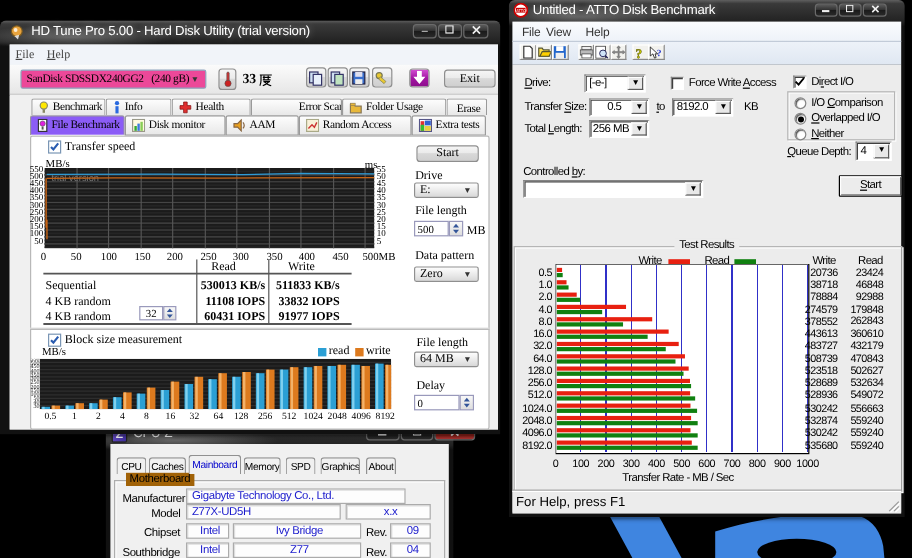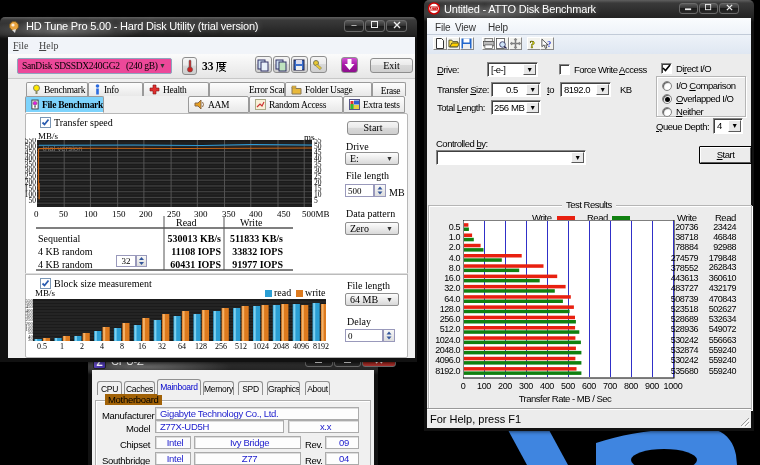--- a/index.html
+++ b/index.html
@@ -63,21 +63,21 @@
       <div class="abs cztab" style="left:65px;width:44px;color:#0000cc;top:-2px;height:16px;z-index:2;">Mainboard</div>
       <div class="abs cztab" style="left:111px;width:31px;">Memory</div>
       <div class="abs cztab" style="left:146px;width:25px;">SPD</div>
       <div class="abs cztab" style="left:175px;width:33px;">Graphics</div>
       <div class="abs cztab" style="left:213px;width:25px;">About</div>
     </div>
 
     <div class="abs etched" style="left:3px;top:30px;width:276px;height:68px;border-bottom:none;box-shadow:inset 1px 1px 0 #fff;"></div>
     <div class="abs" style="left:13px;top:24px;background:#a16207;padding:0 3px;">Motherboard</div>
     <div class="abs" style="left:10px;top:40px;">Manufacturer</div>
-    <div class="abs czfield" style="left:63px;top:37px;width:204px;">Gigabyte Technology Co., Ltd.</div>
+    <div class="abs czfield" style="left:63px;top:37px;width:183px;">Gigabyte Technology Co., Ltd.</div>
     <div class="abs" style="left:34px;top:53px;">Model</div>
     <div class="abs czfield" style="left:63px;top:50px;width:129px;">Z77X-UD5H</div>
     <div class="abs czfield" style="left:196px;top:50px;width:71px;text-align:center;">x.x</div>
     <div class="abs" style="left:28px;top:69px;">Chipset</div>
     <div class="abs czfield" style="left:63px;top:66px;width:36px;text-align:center;">Intel</div>
     <div class="abs czfield" style="left:102px;top:66px;width:107px;text-align:center;">Ivy Bridge</div>
     <div class="abs" style="left:213px;top:69px;">Rev.</div>
     <div class="abs czfield" style="left:233px;top:66px;width:34px;text-align:center;">09</div>
     <div class="abs" style="left:10px;top:85px;">Southbridge</div>
     <div class="abs czfield" style="left:63px;top:82px;width:36px;text-align:center;">Intel</div>
@@ -194,27 +194,36 @@
       </div>
     <div class="abs tabr1" style="left:364px;width:34px;padding-left:3px;flex-direction:column;">
         <svg width="9" height="11" viewBox="0 0 9 11">
           <path d="M2 3 L7 3 L6.5 10 L2.5 10 Z" fill="#444"></path>
           <rect x="1" y="2" width="7" height="1.6" fill="#333"></rect>
           <ellipse cx="4.5" cy="6.5" rx="1.2" ry="2.5" fill="#999"></ellipse>
         </svg>
         <span>Erase</span>
       </div>
 
-    <div class="abs tabr2" style="left:17px;width:79px;background:#7dd3fc;border-bottom:1px solid #fff;z-index:3;font-weight:bold;">
+    <div class="abs tabr2" style="left:17px;width:79px;background:#8b5cf6;border-bottom:1px solid #fff;z-index:3;">
         <svg width="9" height="11" viewBox="0 0 9 11">
           <rect x="1" y="0.5" width="7" height="10" fill="#fff" stroke="#333"></rect>
           <circle cx="4.5" cy="4" r="2.2" fill="#e020e0" stroke="#555" stroke-width=".5"></circle>
           <rect x="3.7" y="6.5" width="1.6" height="2.5" fill="#555"></rect>
         </svg>
         <span>File Benchmark</span>
+      </div>
+    <div class="abs tabr2" style="left:96px;width:84px;">
+        <svg width="11" height="11" viewBox="0 0 11 11">
+          <rect x="0.5" y="0.5" width="10" height="10" fill="#fffbe0" stroke="#998"></rect>
+          <rect x="2" y="6" width="2" height="4" fill="#3a3"></rect>
+          <rect x="4.5" y="4" width="2" height="6" fill="#3a7adf"></rect>
+          <rect x="7" y="2.5" width="2" height="7.5" fill="#8c5"></rect>
+        </svg>
+        <span>Disk monitor</span>
       </div>
     <div class="abs tabr2" style="left:180px;width:61px;">
         <svg width="11" height="11" viewBox="0 0 11 11">
           <path d="M1 4 L4 4 L7 1 L7 10 L4 7 L1 7 Z" fill="#e8a020" stroke="#864"></path>
           <path d="M8.5 3 Q10.5 5.5 8.5 8" stroke="#864" fill="none"></path>
         </svg>
         <span>AAM</span>
       </div>
     <div class="abs tabr2" style="left:241px;width:94px;">
         <svg width="11" height="11" viewBox="0 0 11 11">

